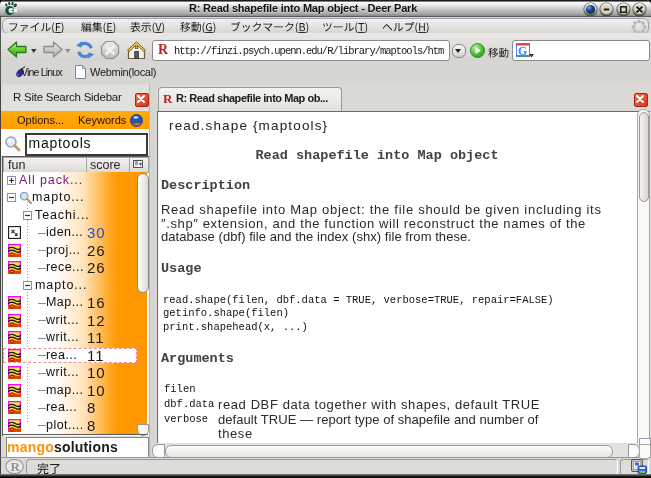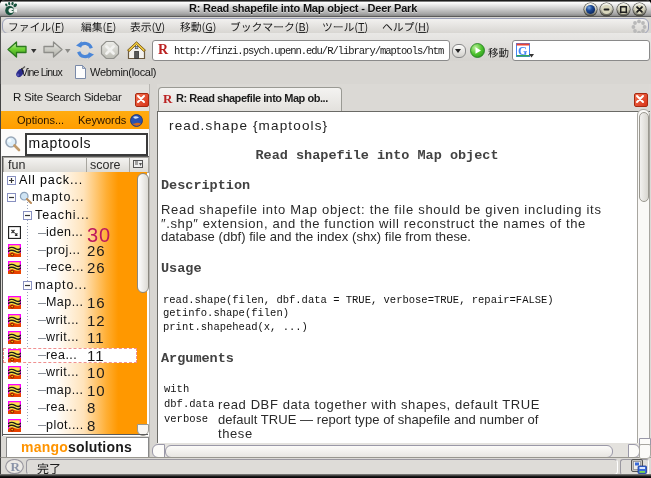--- a/index.html
+++ b/index.html
@@ -255,40 +255,40 @@
 <symbol id="expP" viewBox="0 0 9 9">
           <rect x="0.5" y="0.5" width="8" height="8" fill="#fdfdfd" stroke="#8890c0" stroke-width="1"></rect>
           <path d="M2 4.5 L7 4.5 M4.5 2 L4.5 7" stroke="#333" stroke-width="1.2"></path>
         </symbol>
 </defs>
     </svg>
 <div class="abs" style="left:27px;top:196px;width:1px;height:228px;background:repeating-linear-gradient(180deg,#9aa4b8 0,#9aa4b8 1px,transparent 1px,transparent 3px)"></div>
 <svg class="abs" style="left:7px;top:175.6px" width="9" height="9">
       <use href="#expP"></use>
     </svg>
-<div class="abs" style="left:19px;top:172.6px;font-size:12.5px;letter-spacing:0.9px;color:#000000;white-space:nowrap">All pack...</div>
+<div class="abs" style="left:19px;top:172.6px;font-size:12.5px;letter-spacing:0.9px;color:#701a75;white-space:nowrap">All pack...</div>
 <svg class="abs" style="left:7px;top:193.1px" width="9" height="9">
       <use href="#exp"></use>
     </svg>
 <svg class="abs" style="left:19px;top:191.1px" width="13" height="13" viewBox="0 0 13 13">
       <circle cx="5.2" cy="5.2" r="3.8" fill="#cfe4f4" stroke="#8aa0b8" stroke-width="1.2"></circle>
       <path d="M8 8 L12 12" stroke="#b88a58" stroke-width="2" stroke-linecap="round"></path>
     </svg>
 <div class="abs" style="left:32px;top:190.1px;font-size:12.5px;letter-spacing:0.9px;color:#111;white-space:nowrap">mapto...</div>
 <svg class="abs" style="left:23px;top:210.6px" width="9" height="9">
       <use href="#exp"></use>
     </svg>
 <div class="abs" style="left:35px;top:207.6px;font-size:12.5px;letter-spacing:0.9px;color:#111;white-space:nowrap">Teachi...</div>
 <svg class="abs" style="left:8px;top:226.1px" width="13" height="13" viewBox="0 0 13 13">
       <rect x="0.5" y="0.5" width="12" height="12" fill="#fff" stroke="#222" stroke-width="1.3"></rect>
       <path d="M3.5 4 L6.5 7 M6.5 4 L3.5 7 M7 7.5 L9.5 9.5 M9.5 7.5 L7 9.5" stroke="#222" stroke-width="1.1"></path>
     </svg>
 <div class="abs" style="left:38px;top:232.6px;width:8px;height:1px;background:#8a9098"></div>
 <div class="abs" style="left:46px;top:225.1px;font-size:12.5px;letter-spacing:0.45px;color:#111;white-space:nowrap">iden...</div>
-<div class="abs" style="left:87px;top:224.1px;font-size:20px;letter-spacing:1px;color:#be185d">30</div>
+<div class="abs" style="left:87px;top:224.1px;font-size:15px;letter-spacing:1px;color:#1d4ed8">30</div>
 <svg class="abs" style="left:8px;top:243.6px" width="13" height="13">
       <use href="#icoB"></use>
     </svg>
 <div class="abs" style="left:38px;top:250.1px;width:8px;height:1px;background:#8a9098"></div>
 <div class="abs" style="left:46px;top:242.6px;font-size:12.5px;letter-spacing:0.45px;color:#111;white-space:nowrap">proj...</div>
 <div class="abs" style="left:87px;top:241.6px;font-size:15px;letter-spacing:1px;color:#1a1a1a">26</div>
 <svg class="abs" style="left:8px;top:261.1px" width="13" height="13">
       <use href="#icoB"></use>
     </svg>
 <div class="abs" style="left:38px;top:267.6px;width:8px;height:1px;background:#8a9098"></div>
@@ -344,41 +344,41 @@
 <svg class="abs" style="left:8px;top:418.6px" width="13" height="13">
       <use href="#icoB"></use>
     </svg>
 <div class="abs" style="left:38px;top:425.1px;width:8px;height:1px;background:#8a9098"></div>
 <div class="abs" style="left:46px;top:417.6px;font-size:12.5px;letter-spacing:0.45px;color:#111;white-space:nowrap">plot....</div>
 <div class="abs" style="left:87px;top:416.6px;font-size:15px;letter-spacing:1px;color:#1a1a1a">8</div>
 <div class="abs" style="left:136.5px;top:173px;width:10px;height:118px;background:linear-gradient(90deg,#fff,#dcdad4);border:1px solid #8a8880;border-radius:6px"></div>
 <div class="abs" style="left:136.5px;top:424px;width:10px;height:10px;background:#f8f6f2;border:1px solid #9a9890;border-radius:0 0 6px 6px"></div>
 <div class="abs" style="left:2px;top:434px;width:146px;height:1px;background:#5a5a5a"></div>
 <div class="abs" style="left:6px;top:437px;width:141px;height:19px;background:#fff;border:1px solid #888;box-shadow:1px 1px 0 #aaa"></div>
-<div class="abs" style="left:7px;top:439px;width:139px;text-align:center;font-size:14px;font-weight:bold;letter-spacing:0.2px"><span style="color:#ff9400">mango</span><span style="color:#1a1a1a">solutions</span></div>
+<div class="abs" style="left:7px;top:439px;width:139px;font-size:14px;font-weight:bold;letter-spacing:0.2px"><span style="color:#ff9400">mango</span><span style="color:#1a1a1a">solutions</span></div>
 <div class="abs" style="left:149px;top:84px;width:8px;height:373px;background:#d8d6d2;border-right:2px solid #3a3a3a;border-left:1px solid #b8b6b2"></div>
 <div class="abs" style="left:157px;top:84px;width:492px;height:27px;background:#dbd9d5;border-bottom:1px solid #9a9a94"></div>
 <div class="abs" style="left:158px;top:87px;width:182px;height:24px;background:linear-gradient(180deg,#f4f3f1,#e2e0dc);border:1px solid #9a9a94;border-bottom:none;border-radius:4px 4px 0 0"></div>
 <div class="abs" style="left:163px;top:91px;width:11px;height:13px;font-family:'Liberation Serif',serif;font-weight:bold;font-size:13px;color:#bb2222">R</div>
 <div class="abs" style="left:176px;top:92px;font-size:11px;font-weight:bold;color:#1c1c1c;letter-spacing:-0.45px">R: Read shapefile into Map ob...</div>
 <div class="abs" style="left:634px;top:93px;width:12px;height:12px;background:linear-gradient(135deg,#f07050,#d83318);border:1px solid #a82810;border-radius:2px"></div>
     <svg class="abs" style="left:634px;top:93px" width="12" height="12">
       <path d="M3 3 L9 9 M9 3 L3 9" stroke="#fff" stroke-width="2" stroke-linecap="round"></path>
     </svg>
 <div class="abs" style="left:157px;top:111px;width:492px;height:331px;background:#fff;border-top:1px solid #6a6a66;border-left:1px solid #6a6a66;border-bottom:1px solid #98968f"></div>
 <div class="abs" style="left:169px;top:118px;font-size:13.5px;letter-spacing:1.15px;color:#222">read.shape {maptools}</div>
 <div class="abs hd" style="left:158px;top:148px;width:438px;text-align:center;font-size:13.5px">Read shapefile into Map object</div>
 <div class="abs hd" style="left:161px;top:178px;font-size:13.5px">Description</div>
 <div class="abs" style="left:161px;top:203px;font-size:13px;line-height:13.7px;color:#2a2a2a;width:490px;white-space:nowrap"><span style="letter-spacing:0.72px">Read shapefile into Map object: the file should be given including its</span><br><span style="letter-spacing:0.62px">″.shp″ extension, and the function will reconstruct the names of the</span><br><span style="letter-spacing:0.05px">database (dbf) file and the index (shx) file from these.</span></div>
 <div class="abs hd" style="left:161px;top:261px;font-size:13.5px">Usage</div>
 <div class="abs mono" style="left:163px;top:293.5px;font-size:10.5px;line-height:13.6px;color:#111;white-space:pre">read.shape(filen, dbf.data = TRUE, verbose=TRUE, repair=FALSE)
 getinfo.shape(filen)
 print.shapehead(x, ...)</div>
 <div class="abs hd" style="left:161px;top:351px;font-size:13.5px">Arguments</div>
-<div class="abs mono" style="left:164px;top:382.5px;font-size:10.5px;color:#111">with</div>
+<div class="abs mono" style="left:164px;top:382.5px;font-size:10.5px;color:#111">filen</div>
 <div class="abs mono" style="left:164px;top:398.0px;font-size:10.5px;color:#111">dbf.data</div>
 <div class="abs" style="left:218px;top:396.5px;font-size:13px;letter-spacing:0.6px;color:#2a2a2a;white-space:nowrap">read DBF data together with shapes, default TRUE</div>
 <div class="abs mono" style="left:164px;top:413.0px;font-size:10.5px;color:#111">verbose</div>
 <div class="abs" style="left:218px;top:411.5px;font-size:13px;letter-spacing:0.05px;color:#2a2a2a;white-space:nowrap">default TRUE — report type of shapefile and number of</div>
 <div class="abs" style="left:218px;top:426px;font-size:13px;letter-spacing:0.6px;color:#2a2a2a;height:15px;overflow:hidden">these</div>
 <div class="abs" style="left:637px;top:109px;width:11px;height:334px;background:#faf9f7;border:1px solid #a8a6a0;border-radius:6px 6px 0 0"></div>
 <div class="abs" style="left:638.5px;top:112px;width:8px;height:88px;background:linear-gradient(90deg,#f2f1ef,#d8d6d0);border:1px solid #9a9890;border-radius:5px"></div>
 <div class="abs" style="left:157px;top:443px;width:492px;height:14px;background:#e4e2de"></div>
 <div class="abs" style="left:152px;top:444px;width:11px;height:12px;background:#fcfbf9;border:1px solid #9a98a8;border-radius:6px 0 0 6px"></div>
 <div class="abs" style="left:165px;top:444.5px;width:446px;height:11px;background:linear-gradient(180deg,#fcfbf9,#e8e6e2);border:1px solid #9a98a8;border-radius:6px"></div>

